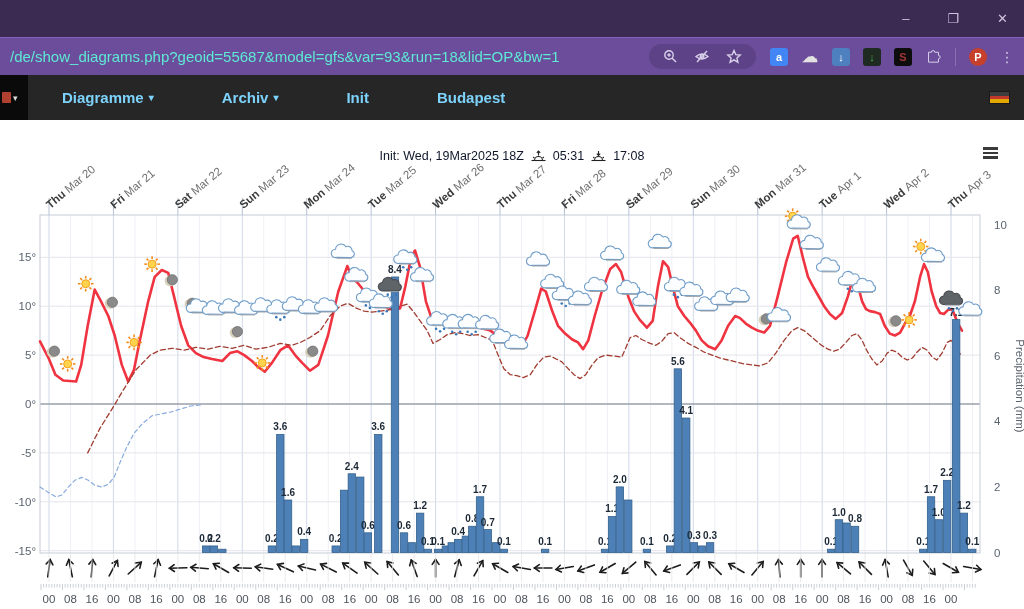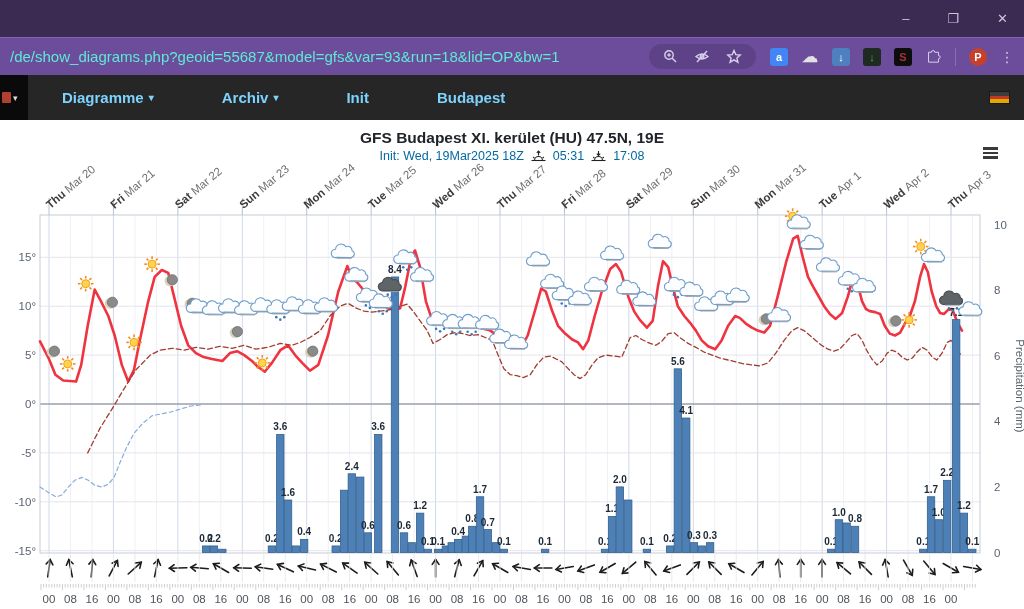--- a/index.html
+++ b/index.html
@@ -24,21 +24,21 @@
   .logo-box { width:28px; height:45px; background:#0a0a0a; display:flex; align-items:center; justify-content:flex-start; gap:2px; padding-left:2px; }
   .logo-sq { width:9px; height:11px; background:#b0402f; border-radius:1px; display:inline-block; }
   .logo-caret { color:#ddd; font-size:9px; }
   .nav-item { color:#7dd3fc; font-size:15px; font-weight:bold; padding:0 34px; text-decoration:none; cursor:pointer; display:flex; align-items:center; gap:5px; }
   .nav-item .caret { font-size:10px; }
   .flag { margin-left:auto; margin-right:14px; width:21px; height:13px; display:flex; flex-direction:column; border:1px solid #1a1a1a; }
   .flag i { flex:1; display:block; }
   .f1 { background:#3d3d3d; } .f2 { background:#c0392b; } .f3 { background:#e0a800; }
   .content { position:relative; width:1024px; height:489px; background:#fff; }
   .chart-title { position:absolute; top:9px; left:0; width:1024px; text-align:center; font-size:15.5px; font-weight:bold; color:#20242a; }
-  .chart-subtitle { position:absolute; top:29px; left:0; width:1024px; text-align:center; font-size:12.5px; color:#0369a1; display:flex; justify-content:center; align-items:center; gap:7px; }
+  .chart-subtitle { position:absolute; top:29px; left:0; width:1024px; text-align:center; font-size:12.5px; color:#0f172a; display:flex; justify-content:center; align-items:center; gap:7px; }
   .chart-menu { position:absolute; top:27px; right:26px; width:15px; cursor:pointer; }
   .chart-menu div { height:2.5px; background:#3a3a3a; margin-bottom:2px; }
   svg { display:block; }
   #meteogram { position:absolute; top:0; left:0; font-family:"Liberation Sans",sans-serif; }
   .mini-icon { stroke:#d9d0ea; fill:none; stroke-width:1.4; }
 </style>
 </head>
 <body>
 
 <header class="titlebar">
@@ -102,21 +102,20 @@
       <span>Budapest</span>
     </a>
   <span class="flag">
       <i class="f1"></i>
       <i class="f2"></i>
       <i class="f3"></i>
     </span>
 </nav>
 
 <main class="content">
-  <div class="chart-title">GFS Budapest XI. kerület (HU) 47.5N, 19E</div>
   <div class="chart-subtitle">
     <span>Init: Wed, 19Mar2025 18Z</span>
     <svg width="15" height="13" viewBox="0 0 15 13" style="stroke:#222;fill:none;stroke-width:1.1">
         <line x1="7.5" y1="1" x2="7.5" y2="5.5"></line>
         <path d="M5.8,2.8 L7.5,1 L9.2,2.8"></path>
         <path d="M3.5,10.5 a4,4 0 0 1 8,0"></path>
         <line x1="0.5" y1="10.5" x2="14.5" y2="10.5"></line>
         <line x1="2.2" y1="7" x2="3.4" y2="8.2"></line>
         <line x1="12.8" y1="7" x2="11.6" y2="8.2"></line>
       </svg>

